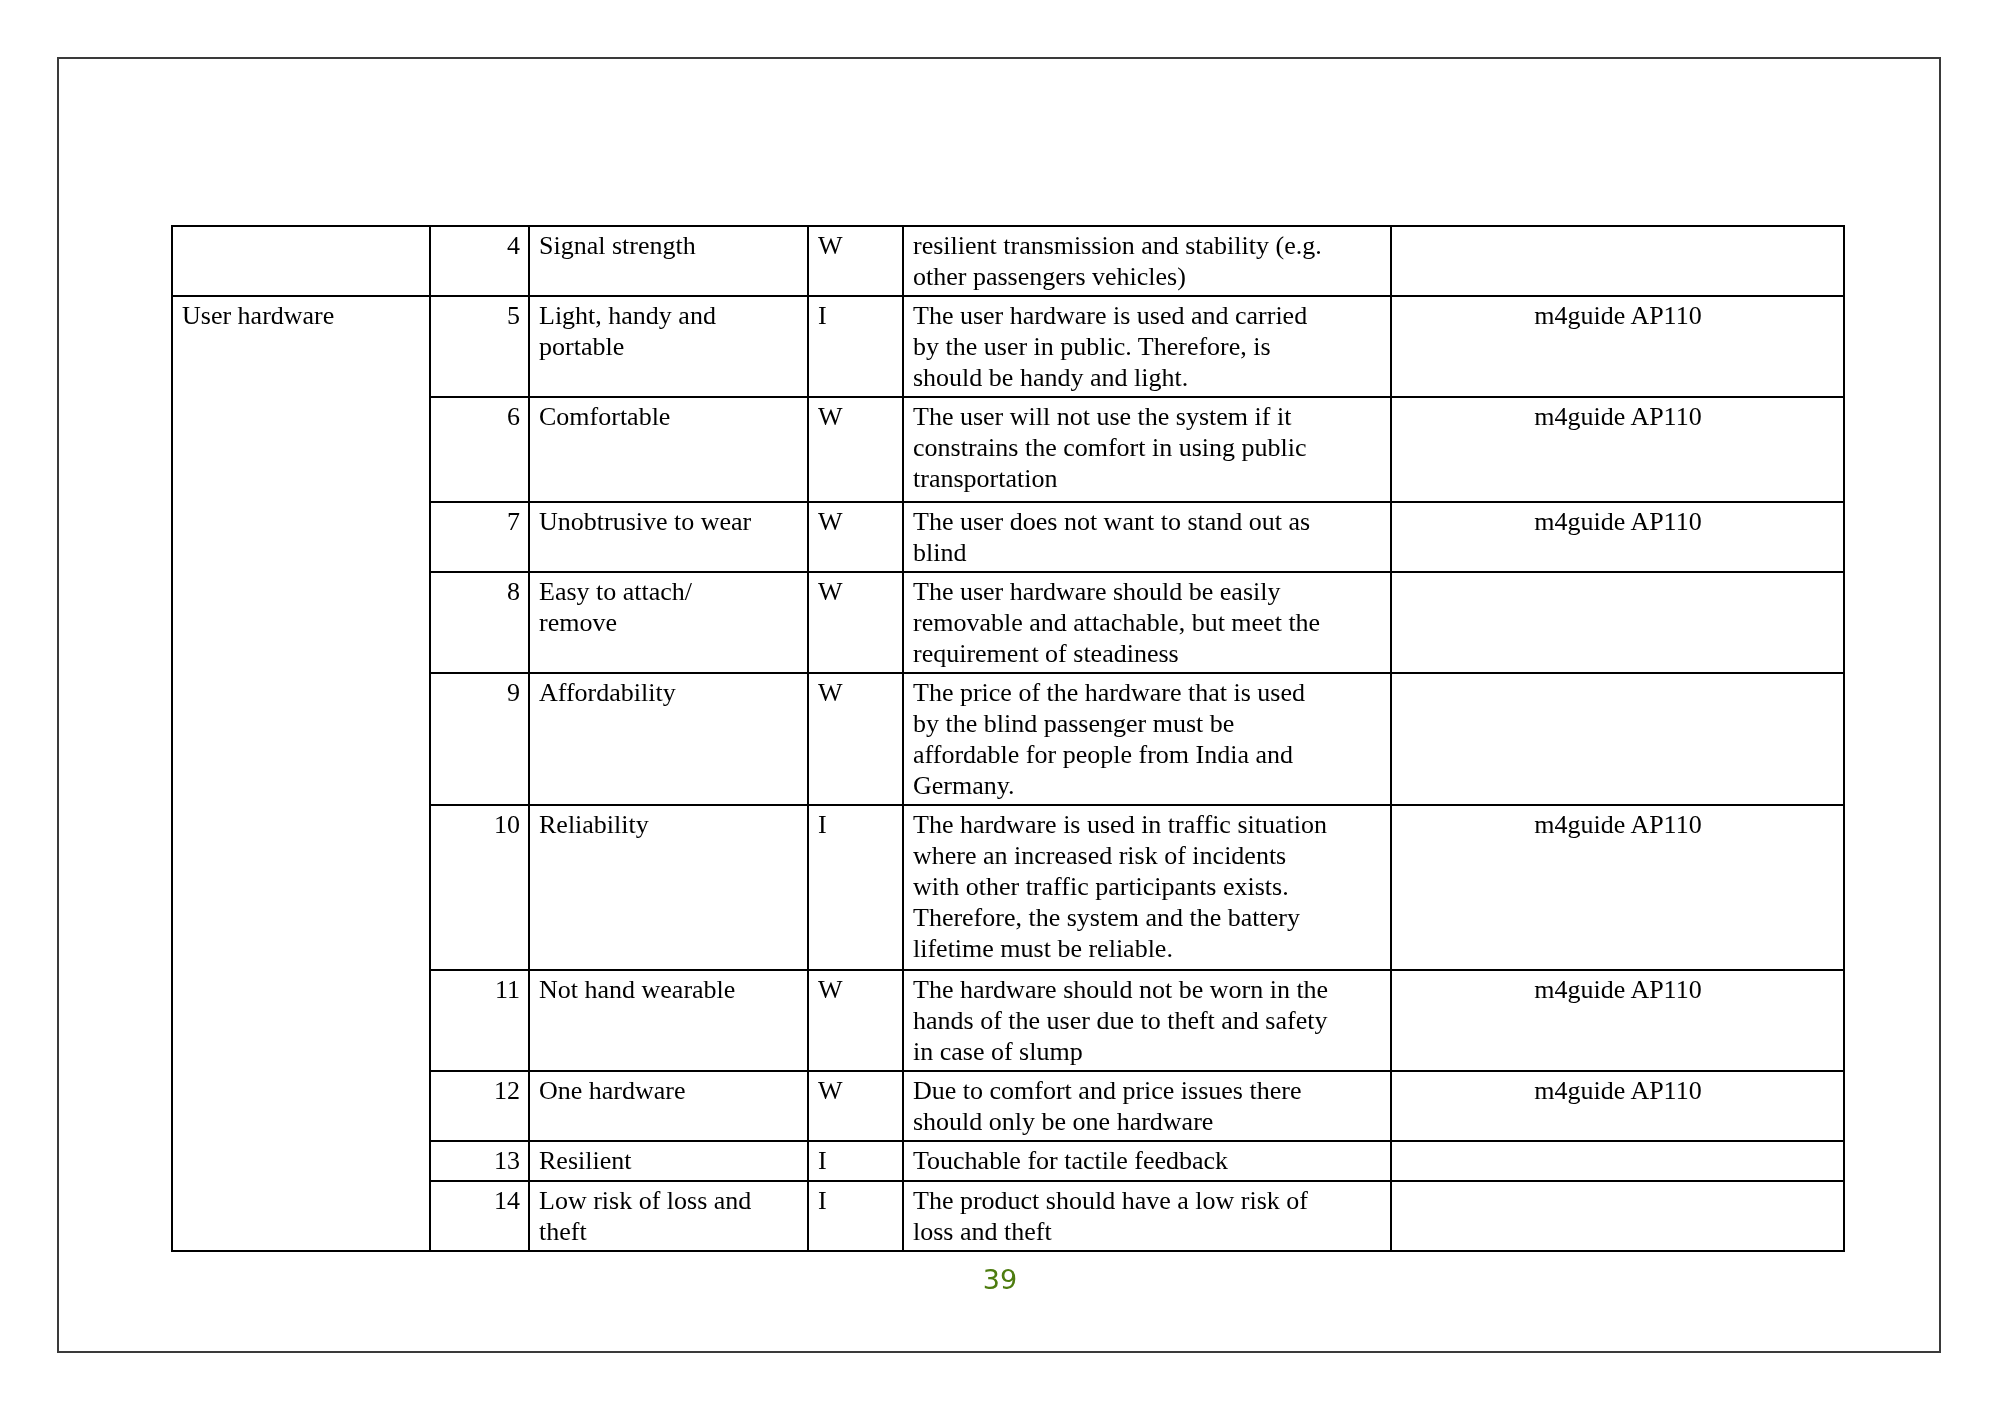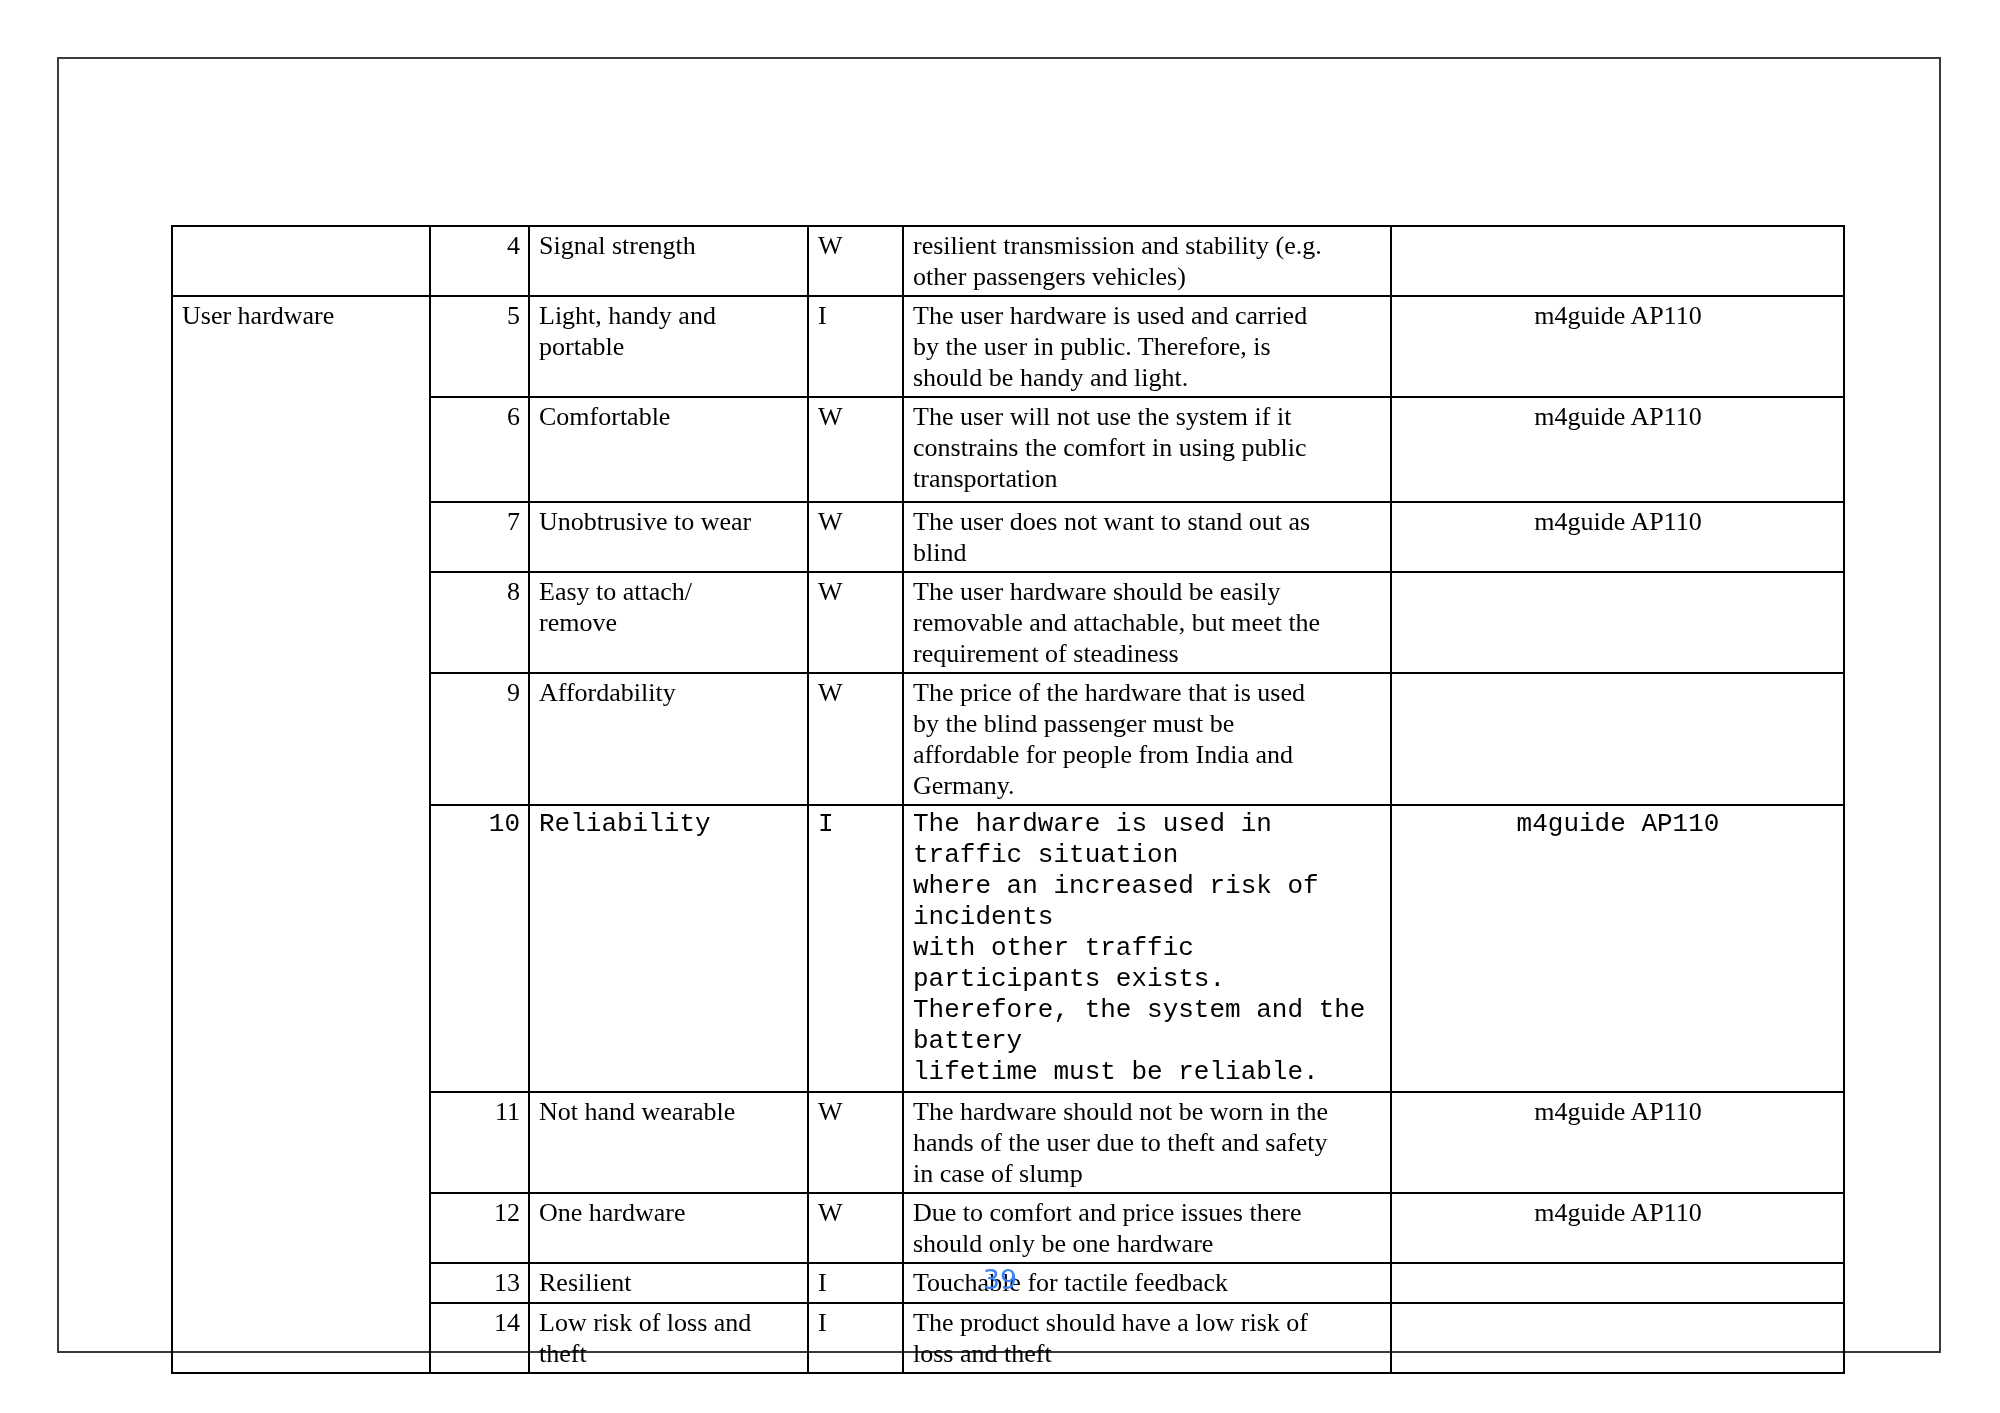--- a/index.html
+++ b/index.html
@@ -44,35 +44,35 @@
   td.c-cat  { padding-left: 11px; }
   td.c-num  { text-align: right; padding-right: 13px; }
   td.c-src  { padding-left: 12px; text-align: center; }
   
   tbody tr:nth-child(1)  { height: 67px;  }
   tbody tr:nth-child(2)  { height: 92px; border-radius: 12px;  }
   tbody tr:nth-child(3)  { height: 105px; }
   tbody tr:nth-child(4)  { height: 63px;  }
   tbody tr:nth-child(5)  { height: 100px; }
   tbody tr:nth-child(6)  { height: 131px; }
-  tbody tr:nth-child(7)  { height: 165px; font-family: Liberation Mono, monospace; }
+  tbody tr:nth-child(7)  { height: 165px; }
   tbody tr:nth-child(8)  { height: 99px;  }
   tbody tr:nth-child(9)  { height: 66px;  }
   tbody tr:nth-child(10) { height: 40px; margin-top: 42px;  }
   tbody tr:nth-child(11) { height: 67px; border-radius: 18px;  }
   .page-number {
     position: absolute;
     left: 57px;
     top: 1264px;
     width: 1886px;
     text-align: center;
     font-family: "DejaVu Sans", "Liberation Sans", sans-serif;
     font-size: 27px;
     line-height: 32px;
-    color: #3b82f6;
+    color: #4d7c0f;
   }
 </style>
 </head>
 <body>
 
 <div class="page-border"></div>
 
 <table class="req-table">
   <colgroup>
     <col style="width:258px">

